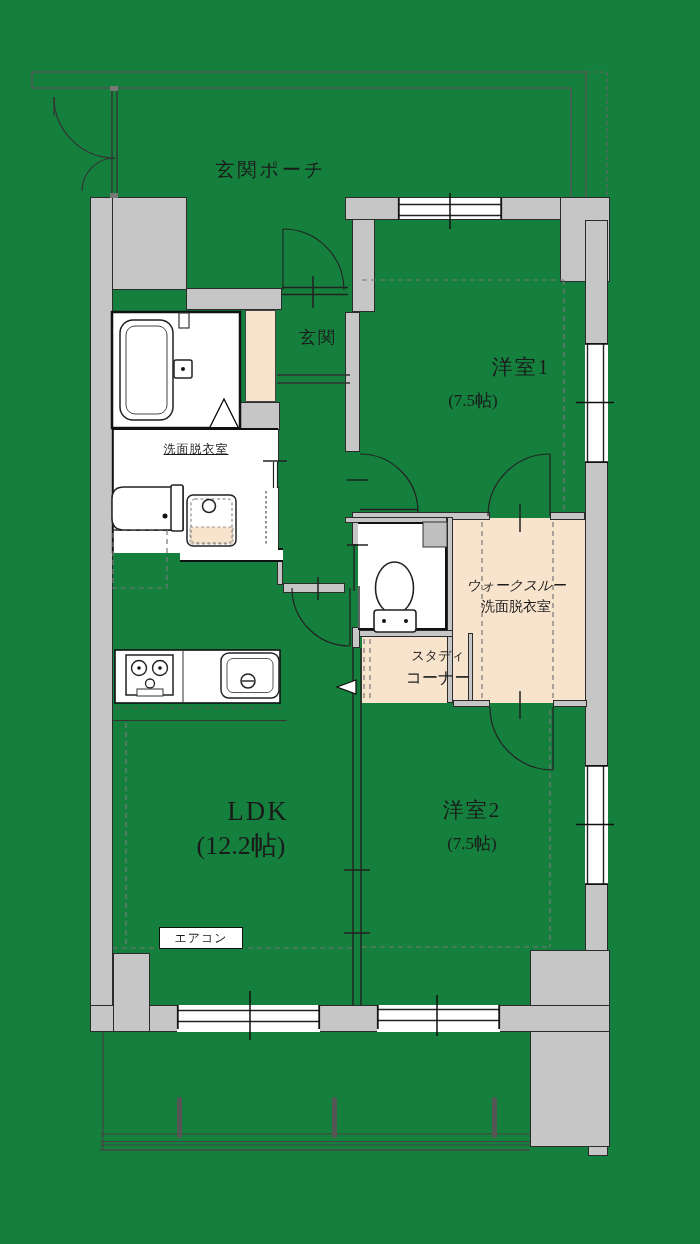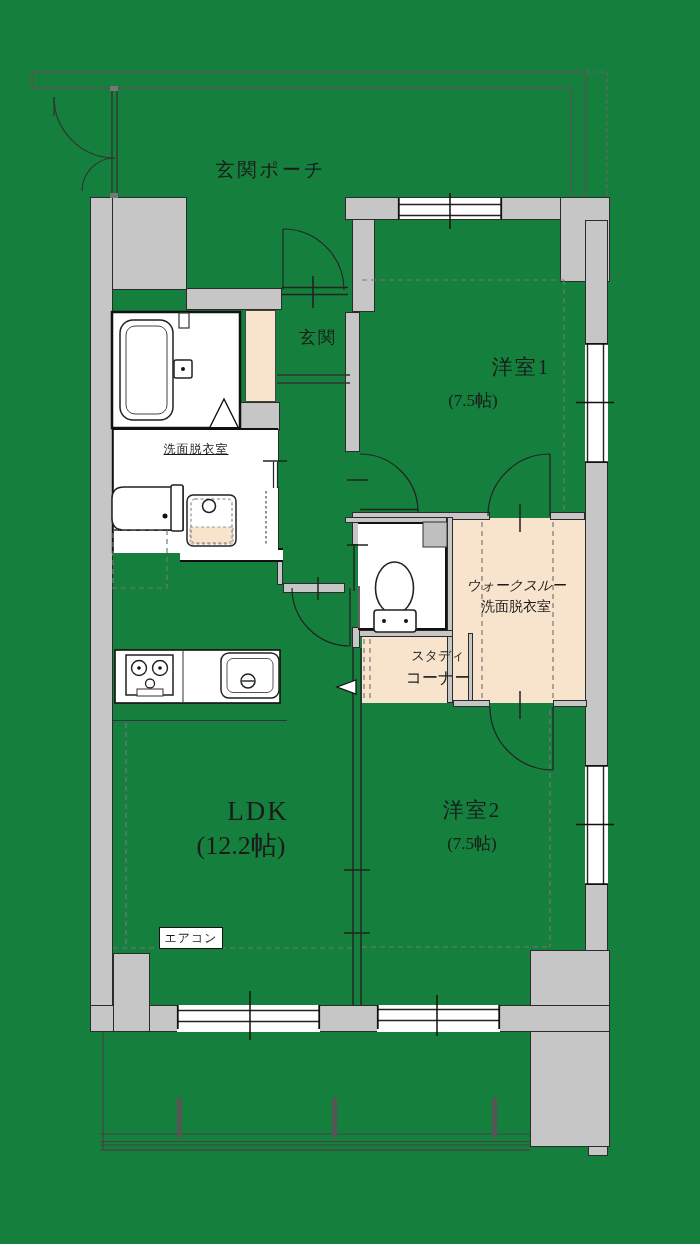--- a/index.html
+++ b/index.html
@@ -232,17 +232,17 @@
     <div class="lbl" style="left:473px;top:392px;font-size:17px;">(7.5帖)</div>
     <div class="lbl" style="left:196px;top:443px;font-size:12px;letter-spacing:1px;text-decoration:underline;">洗面脱衣室</div>
     <div class="lbl" style="left:516px;top:579px;font-size:14px;font-style:italic;">ウォークスルー</div>
     <div class="lbl" style="left:516px;top:600px;font-size:14px;">洗面脱衣室</div>
     <div class="lbl" style="left:438px;top:649px;font-size:13px;">スタディ</div>
     <div class="lbl" style="left:438px;top:670px;font-size:16px;">コーナー</div>
     <div class="lbl" style="left:258px;top:798px;font-size:27px;letter-spacing:2px;">LDK</div>
     <div class="lbl" style="left:241px;top:833px;font-size:26px;">(12.2帖)</div>
     <div class="lbl" style="left:472px;top:800px;font-size:21px;letter-spacing:2px;">洋室2</div>
     <div class="lbl" style="left:472px;top:835px;font-size:17px;">(7.5帖)</div>
-    <div class="aircon-box" style="left:159px;top:927px;width:64px;height:22px;">
+    <div class="aircon-box" style="left:159px;top:927px;width:84px;height:22px;">
       <span class="abs" style="position:static;font-size:12px;letter-spacing:1px;">エアコン</span>
     </div>
   </div>
 </div>
 
 </body></html>

